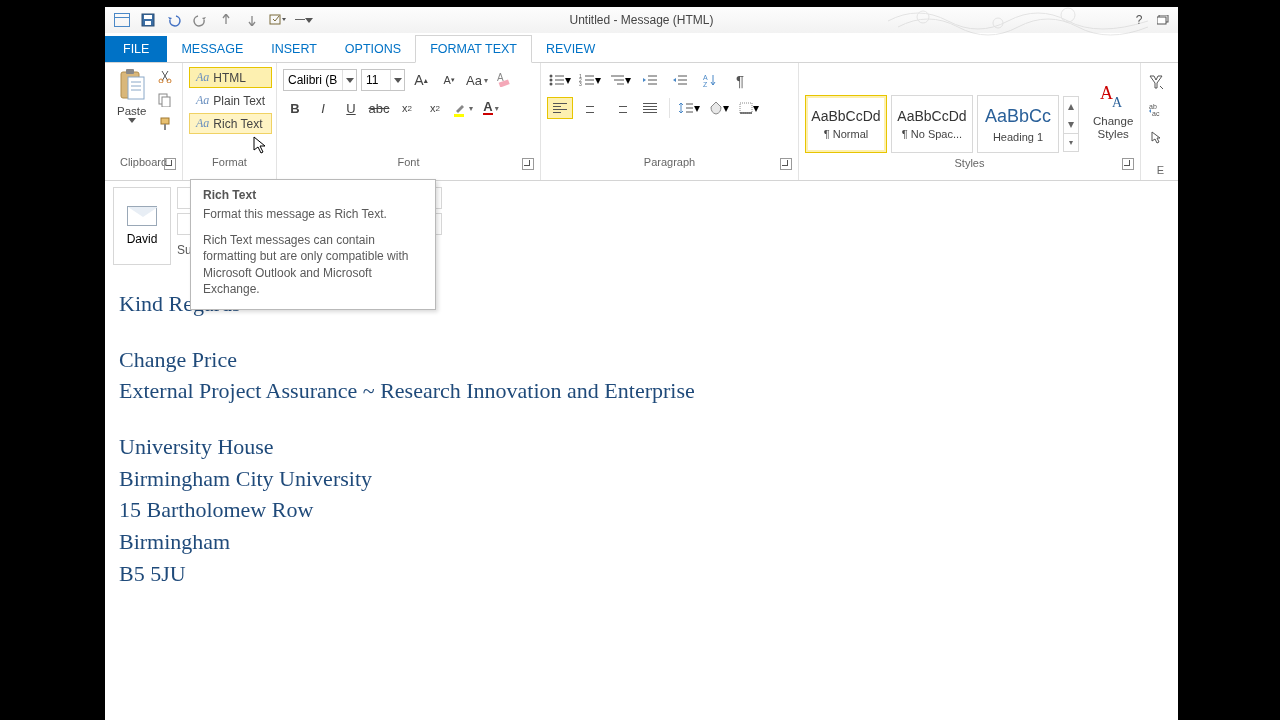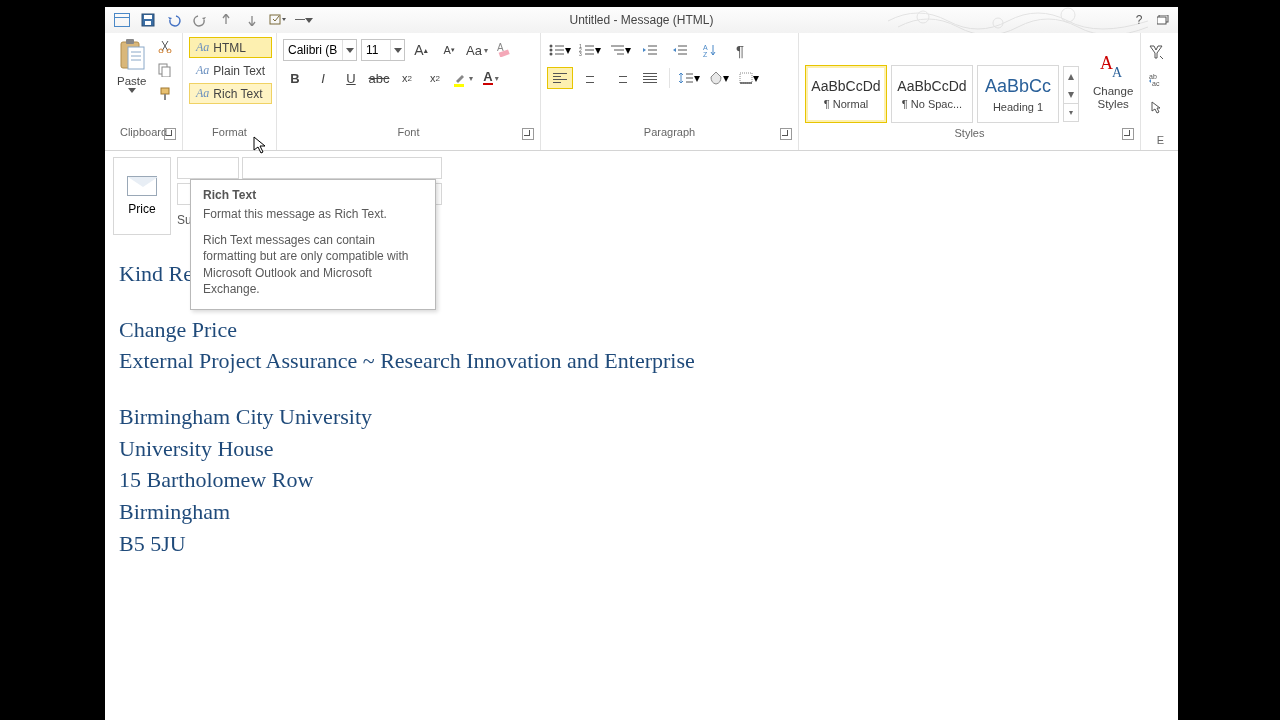--- a/index.html
+++ b/index.html
@@ -170,20 +170,28 @@
       <div class="sysbtn">?</div>
       <div class="sysbtn">
           <svg width="12" height="10">
             <rect x="2" y="0" width="9" height="7" fill="none" stroke="#555"></rect>
             <rect x="0" y="2" width="9" height="7" fill="#fff" stroke="#555"></rect>
           </svg>
         </div>
     </div>
   </div>
 
+  <div class="tabs">
+    <div class="tab file">FILE</div>
+    <div class="tab">MESSAGE</div>
+    <div class="tab">INSERT</div>
+    <div class="tab">OPTIONS</div>
+    <div class="tab active">FORMAT TEXT</div>
+    <div class="tab">REVIEW</div>
+  </div>
 
   <div class="ribbon">
 
     <div class="grp" style="width:78px">
       <div class="grp-body">
         <div class="lgbtn">
           <svg width="28" height="34" viewBox="0 0 28 34">
               <rect x="3" y="3" width="18" height="26" rx="2" fill="#d9b77a" stroke="#b08c4a"></rect>
               <rect x="8" y="0" width="8" height="5" rx="1" fill="#888"></rect>
               <rect x="10" y="8" width="16" height="22" fill="#fff" stroke="#8aa8c8"></rect>
@@ -487,21 +495,21 @@
           <span>E</span>
         </div>
     </div>
 
   </div>
 
   <div class="compose">
     <div style="display:flex">
       <div class="sendbox">
         <div class="env-icon"></div>
-        <span>Price</span>
+        <span>David</span>
       </div>
       <div class="fields">
         <div class="field-row">
             <div class="field-lbl" style="height:22px"></div>
             <div class="field-in"></div>
           </div>
         <div class="field-row">
             <div class="field-lbl" style="height:22px"></div>
             <div class="field-in"></div>
           </div>
@@ -524,21 +532,21 @@
 
   <div class="msgbody">
     <div class="blk">
         <p>Kind Regards</p>
       </div>
     <div class="blk">
       <p>Change Price</p>
       <p>External Project Assurance ~ Research Innovation and Enterprise</p>
     </div>
     <div class="blk">
+      <p>University House</p>
       <p>Birmingham City University</p>
-      <p>University House</p>
       <p>15 Bartholomew Row</p>
       <p>Birmingham</p>
       <p>B5 5JU</p>
     </div>
   </div>
 
 </div>
 
 </body></html>

